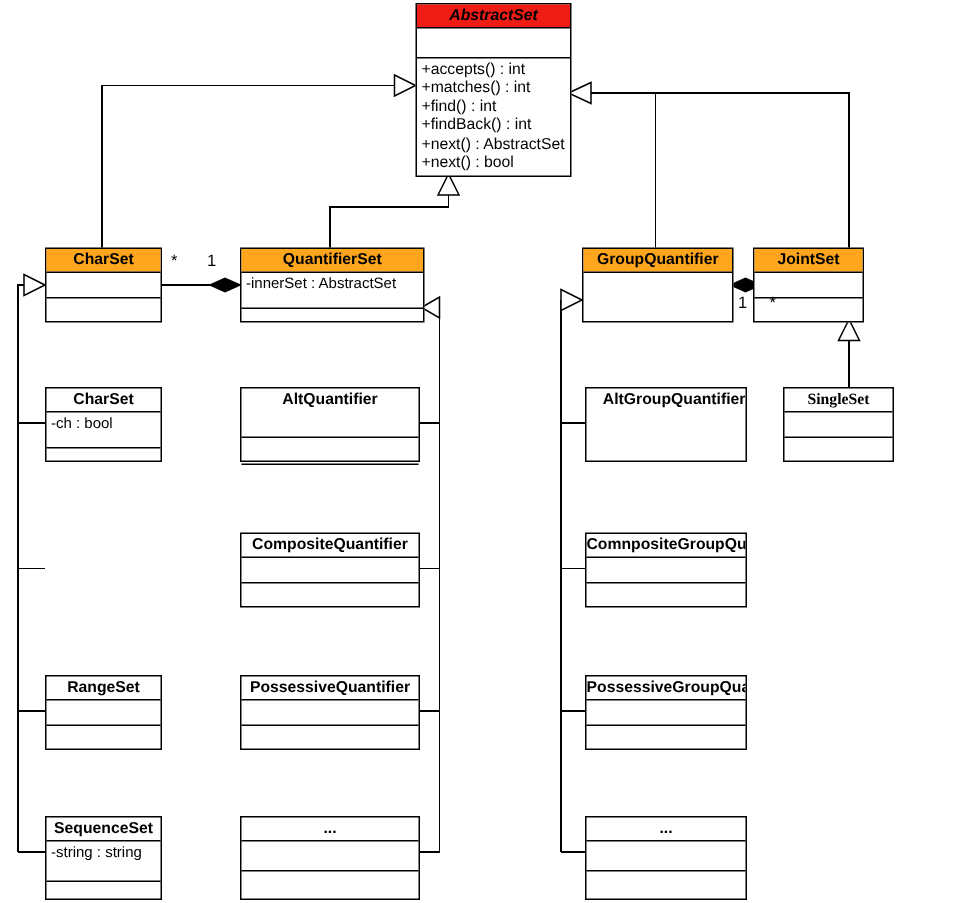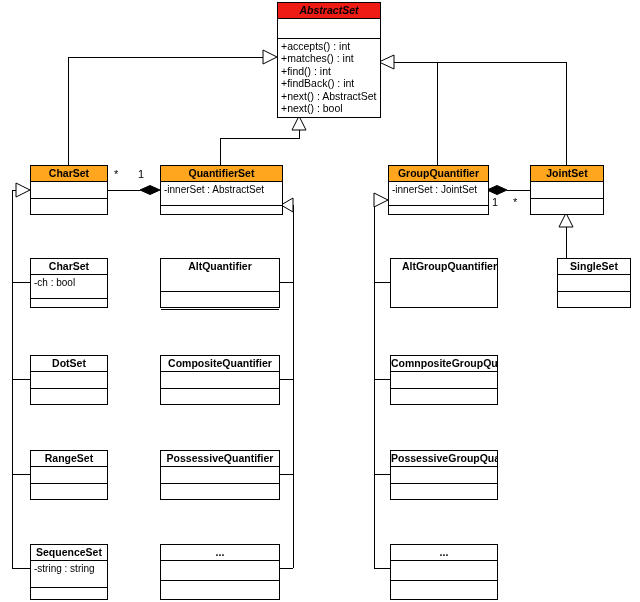--- a/index.html
+++ b/index.html
@@ -79,27 +79,24 @@
   <div class="class-box" style="left:160px;top:165px;width:121px;height:48px;">
     <div class="hdr orange">QuantifierSet</div>
     <div class="cmp">
       <div class="member">-innerSet : AbstractSet</div>
     </div>
     <div class="cmp"></div>
   </div>
 
   <div class="class-box" style="left:388px;top:165px;width:99px;height:48px;">
     <div class="hdr orange">GroupQuantifier</div>
-    <div class="cmp">
-      <div class="member">-innerSet : JointSet</div>
-    </div>
     <div class="cmp"></div>
   </div>
 
-  <div class="class-box" style="left:530px;top:165px;width:72px;height:48px;">
+  <div class="class-box" style="left:502px;top:165px;width:72px;height:48px;">
     <div class="hdr orange">JointSet</div>
     <div class="cmp"></div>
     <div class="cmp"></div>
   </div>
 
   <div class="class-box" style="left:30px;top:258px;width:76px;height:48px;">
     <div class="hdr">CharSet</div>
     <div class="cmp">
       <div class="member">-ch : bool</div>
     </div>
@@ -111,31 +108,26 @@
     <div class="cmp"></div>
     <div class="cmp"></div>
   </div>
 
   <div class="class-box" style="left:390px;top:258px;width:106px;height:48px;align-items:flex-end;">
     <div class="hdr">AltGroupQuantifier</div>
     <div class="cmp"></div>
     <div class="cmp"></div>
   </div>
 
-  <div class="class-box" style="left:557px;top:258px;width:72px;height:48px;">
+  <div class="class-box" style="left:522px;top:258px;width:72px;height:48px;font-family:Liberation Serif, serif;">
     <div class="hdr">SingleSet</div>
     <div class="cmp"></div>
     <div class="cmp"></div>
   </div>
 
-  <div class="class-box" style="left:30px;top:355px;width:76px;height:48px;">
-    <div class="hdr">DotSet</div>
-    <div class="cmp"></div>
-    <div class="cmp"></div>
-  </div>
 
   <div class="class-box" style="left:160px;top:355px;width:118px;height:48px;">
     <div class="hdr">CompositeQuantifier</div>
     <div class="cmp"></div>
     <div class="cmp"></div>
   </div>
 
   <div class="class-box" style="left:390px;top:355px;width:106px;height:48px;">
     <div class="hdr">ComnpositeGroupQuant</div>
     <div class="cmp"></div>

